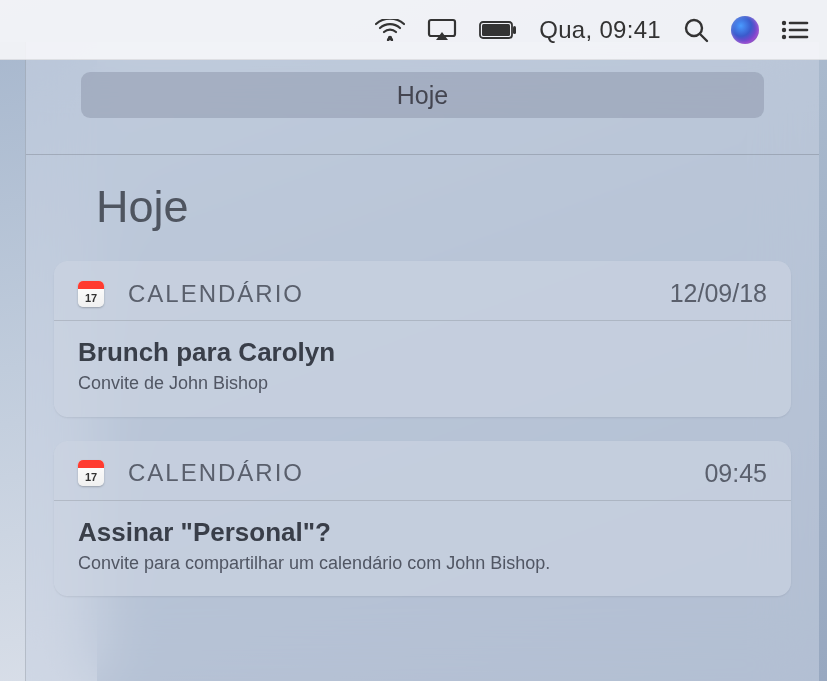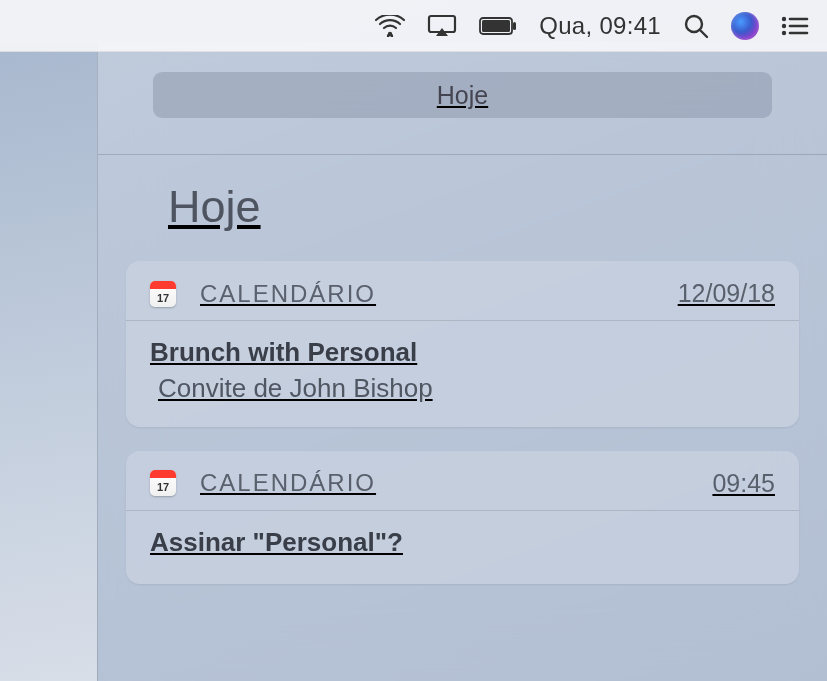--- a/index.html
+++ b/index.html
@@ -14,21 +14,21 @@
       background: linear-gradient(160deg, #b8c5d6 0%, #a8b8cc 40%, #98a8c0 100%);
       overflow: hidden;
       position: relative;
     }
     
     .menubar {
       position: absolute;
       top: 0;
       left: 0;
       right: 0;
-      height: 52px;
+      height: 60px;
       background: rgba(248, 248, 250, 0.88);
       display: flex;
       justify-content: flex-end;
       align-items: center;
       padding-right: 18px;
       gap: 22px;
       border-bottom: 1px solid rgba(0,0,0,0.08);
       z-index: 10;
     }
     
@@ -49,27 +49,26 @@
       width: 28px;
       height: 28px;
       border-radius: 50%;
       background: radial-gradient(circle at 35% 35%, #4a9bff 0%, #3a5bcc 40%, #8c3dcc 70%, #3a2b7c 100%);
       box-shadow: inset 0 0 4px rgba(255,255,255,0.3);
     }
     
     .sidebar {
       position: absolute;
       top: 42px;
-      right: 0;
-      width: 730px;
+      right: 8px;
+      width: 794px;
       bottom: 0;
       background: rgba(200, 210, 225, 0.55);
       backdrop-filter: blur(30px);
       border-left: 1px solid rgba(0,0,0,0.12);
-      text-decoration: underline;
     }
     
     .tabs {
       display: flex;
       margin: 30px 55px 0 55px;
       background: rgba(140, 150, 170, 0.5);
       border-radius: 9px;
       height: 46px;
       overflow: hidden;
     }
@@ -181,24 +180,23 @@
     }
     
     .card-title {
       font-size: 26px;
       font-weight: 600;
       color: rgba(45, 50, 60, 0.92);
       margin-bottom: 4px;
     }
     
     .card-body {
-      font-size: 26px;
+      font-size: 18px;
       color: rgba(60, 65, 78, 0.85);
       line-height: 1.25;
-      margin-left: 8px;
     }
     
     .wallpaper-edge {
       position: absolute;
       top: 42px;
       left: 0;
       width: 97px;
       bottom: 0;
       background: linear-gradient(170deg, #a8b8ce 0%, #c0ccdc 50%, #d8dee8 100%);
     }
@@ -261,28 +259,29 @@
 
   <div class="notifications">
 
     <div class="notification-card">
       <div class="card-header">
         <span class="calendar-icon"></span>
         <span class="card-app">CALENDÁRIO</span>
         <span class="card-time">12/09/18</span>
       </div>
       <hr class="card-hr">
-      <div class="card-title">Brunch with Personal</div>
+      <div class="card-title">Brunch para Carolyn</div>
       <div class="card-body">Convite de John Bishop</div>
     </div>
 
     <div class="notification-card">
       <div class="card-header">
         <span class="calendar-icon"></span>
         <span class="card-app">CALENDÁRIO</span>
         <span class="card-time">09:45</span>
       </div>
       <hr class="card-hr">
       <div class="card-title">Assinar "Personal"?</div>
+      <div class="card-body">Convite para compartilhar um calendário com John Bishop.</div>
     </div>
 
   </div>
 </div>
 
 </body></html>

